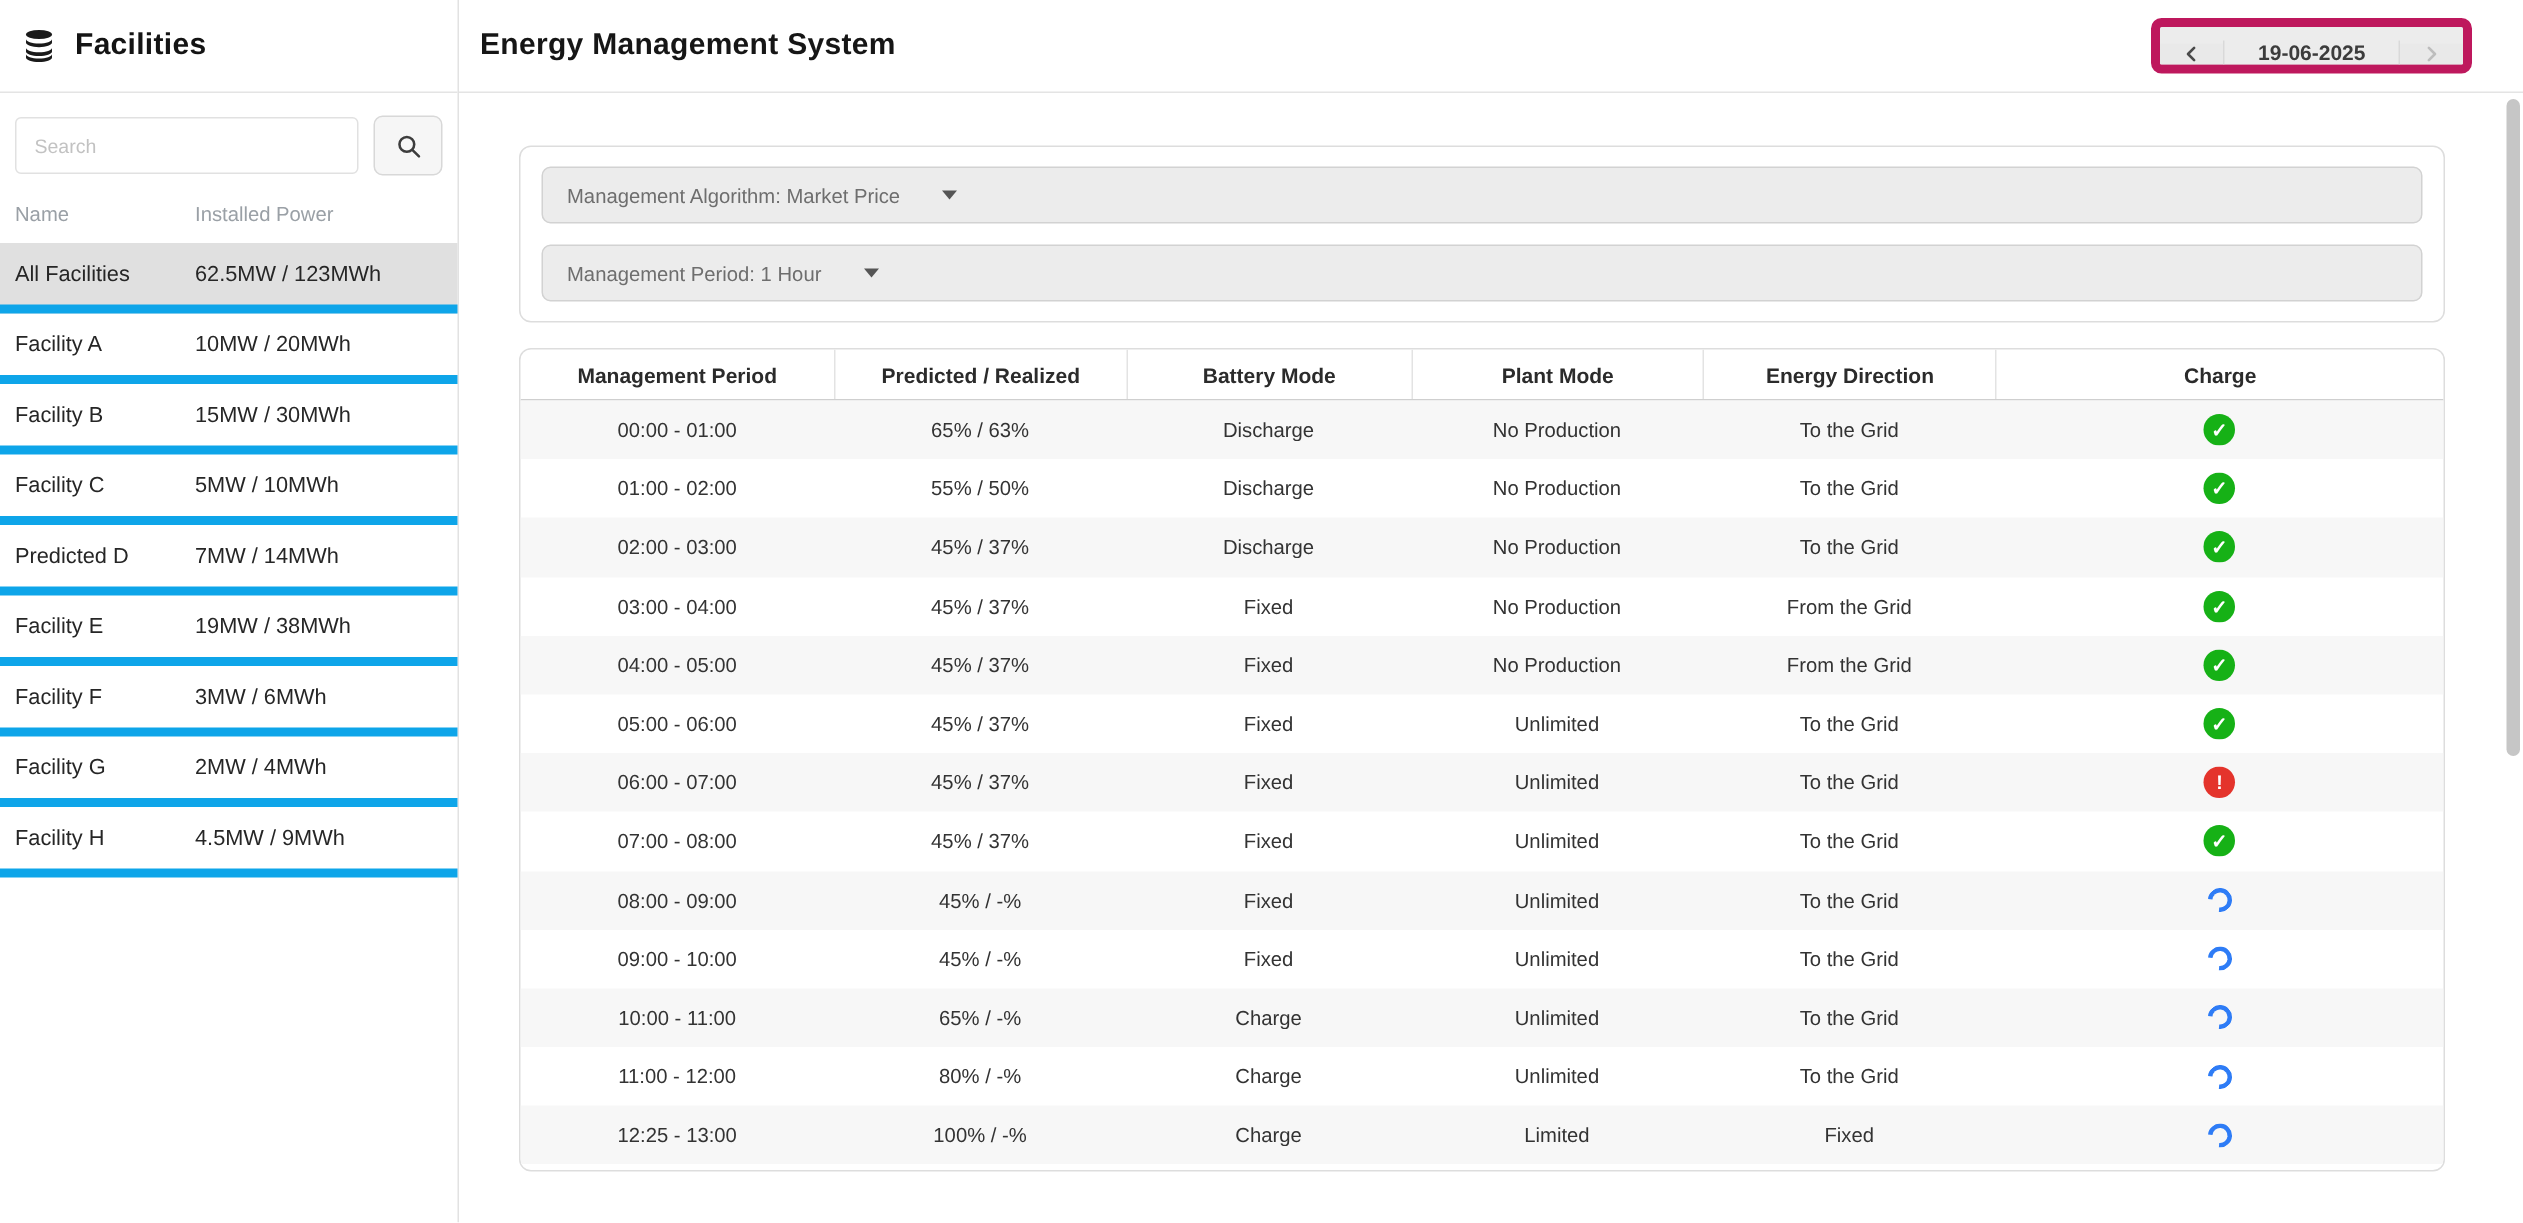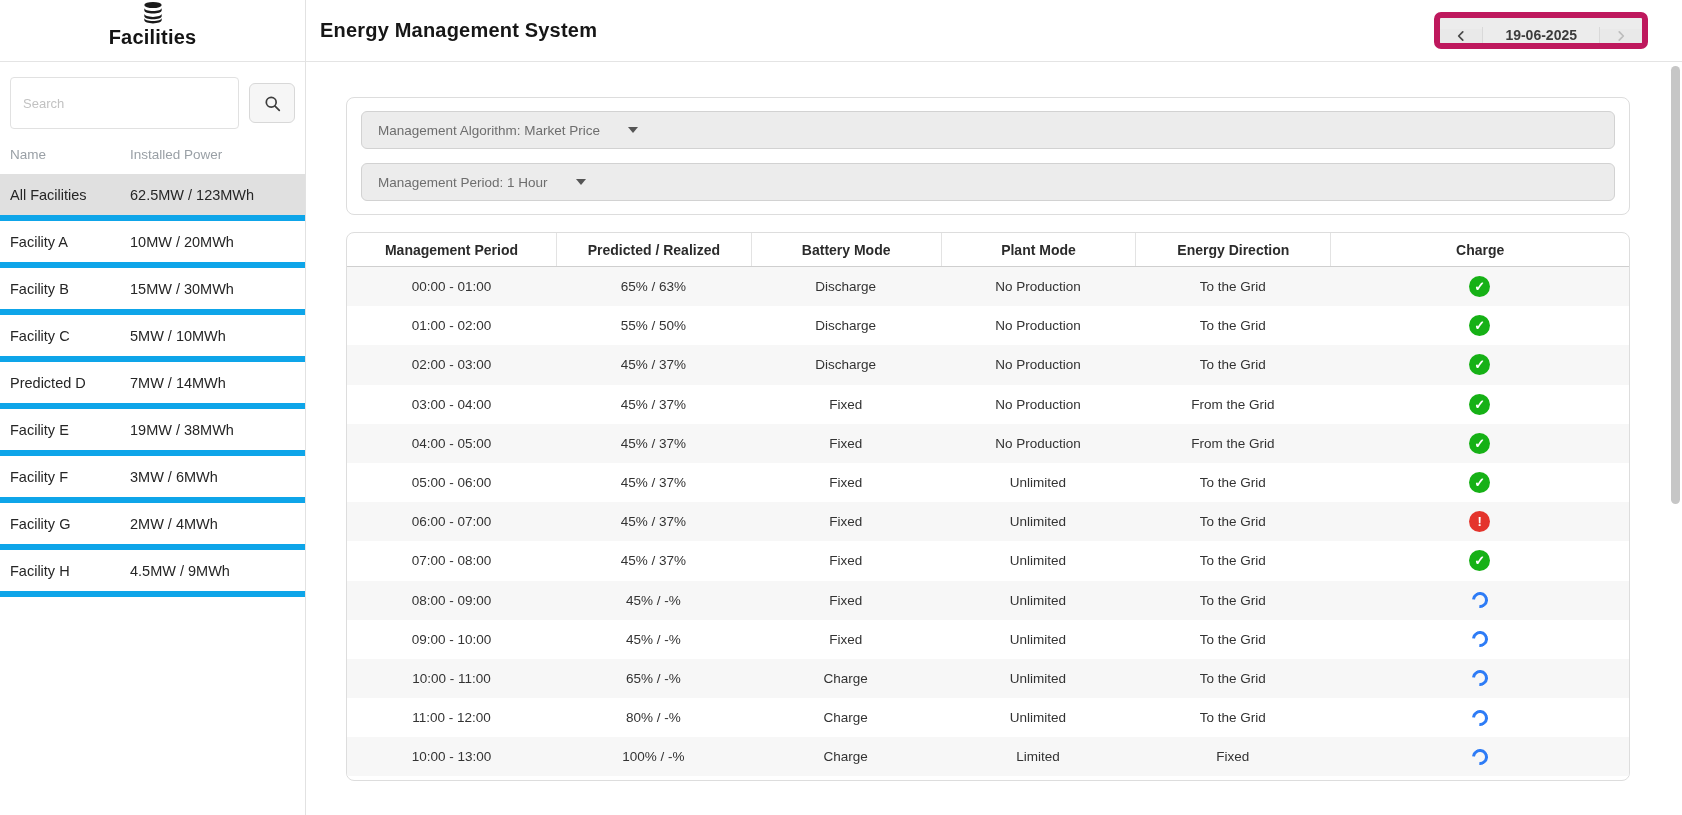--- a/index.html
+++ b/index.html
@@ -6,25 +6,25 @@
   html,body { margin:0; padding:0; }
   body {
     width:1682px; height:815px; overflow:hidden;
     background:#fff; color:#222;
     font-family:"Liberation Sans", sans-serif;
   }
   .app { display:flex; width:100%; height:100%; }
 
   
   .sidebar { flex:0 0 306px; width:306px; border-right:1px solid #e2e2e2; background:#fff; }
-  .sidebar-header { height:62px; display:flex; align-items:center; padding:0 13px; border-bottom:1px solid #e4e4e4;flex-direction:column; }
+  .sidebar-header { height:62px; display:flex; align-items:center; gap:11px; padding:0 13px; border-bottom:1px solid #e4e4e4; }
   .sidebar-title { font-size:20px; font-weight:700; color:#141414; letter-spacing:.2px; }
 
   .search-row { display:flex; gap:10px; padding:15px 10px 12px 10px; align-items:center; }
-  .search-input { flex:1; height:52px; border:1px solid #e1e1e1; border-radius:4px; padding:0 12px; font-size:13px; color:#333; outline:none; font-family:inherit; }
+  .search-input { flex:1; height:38px; border:1px solid #e1e1e1; border-radius:4px; padding:0 12px; font-size:13px; color:#333; outline:none; font-family:inherit; }
   .search-input::placeholder { color:#c2c2c2; }
   .search-btn { width:46px; height:40px; border:1px solid #d8d8d8; background:#f6f6f6; border-radius:6px; display:flex; align-items:center; justify-content:center; cursor:pointer; }
 
   .fac-cols { display:grid; grid-template-columns:120px 1fr; padding:6px 10px 12px 10px; color:#9aa0a6; font-size:13.5px; }
   .facility-row { display:grid; grid-template-columns:120px 1fr; padding:0 10px; height:47px; align-items:center; border-bottom:6px solid #0ea5e9; font-size:14.5px; color:#262626; cursor:pointer; }
   .facility-row.selected { background:#e0e0e0; }
   .fac-name, .fac-power { white-space:nowrap; overflow:hidden; }
 
   
   main { flex:1; min-width:0; position:relative; background:#fff; }
@@ -320,21 +320,21 @@
     <div class="td">80% / -%</div>
     <div class="td">Charge</div>
     <div class="td">Unlimited</div>
     <div class="td">To the Grid</div>
     <div class="td status-cell">
       <span class="status-icon st-pending"></span>
     </div>
   </div>
 
   <div class="trow">
-    <div class="td">10:00 - 13:00</div>
+    <div class="td">12:25 - 13:00</div>
     <div class="td">100% / -%</div>
     <div class="td">Charge</div>
     <div class="td">Limited</div>
     <div class="td">Fixed</div>
     <div class="td status-cell">
       <span class="status-icon st-pending"></span>
     </div>
   </div>
 </div>
       </div>

